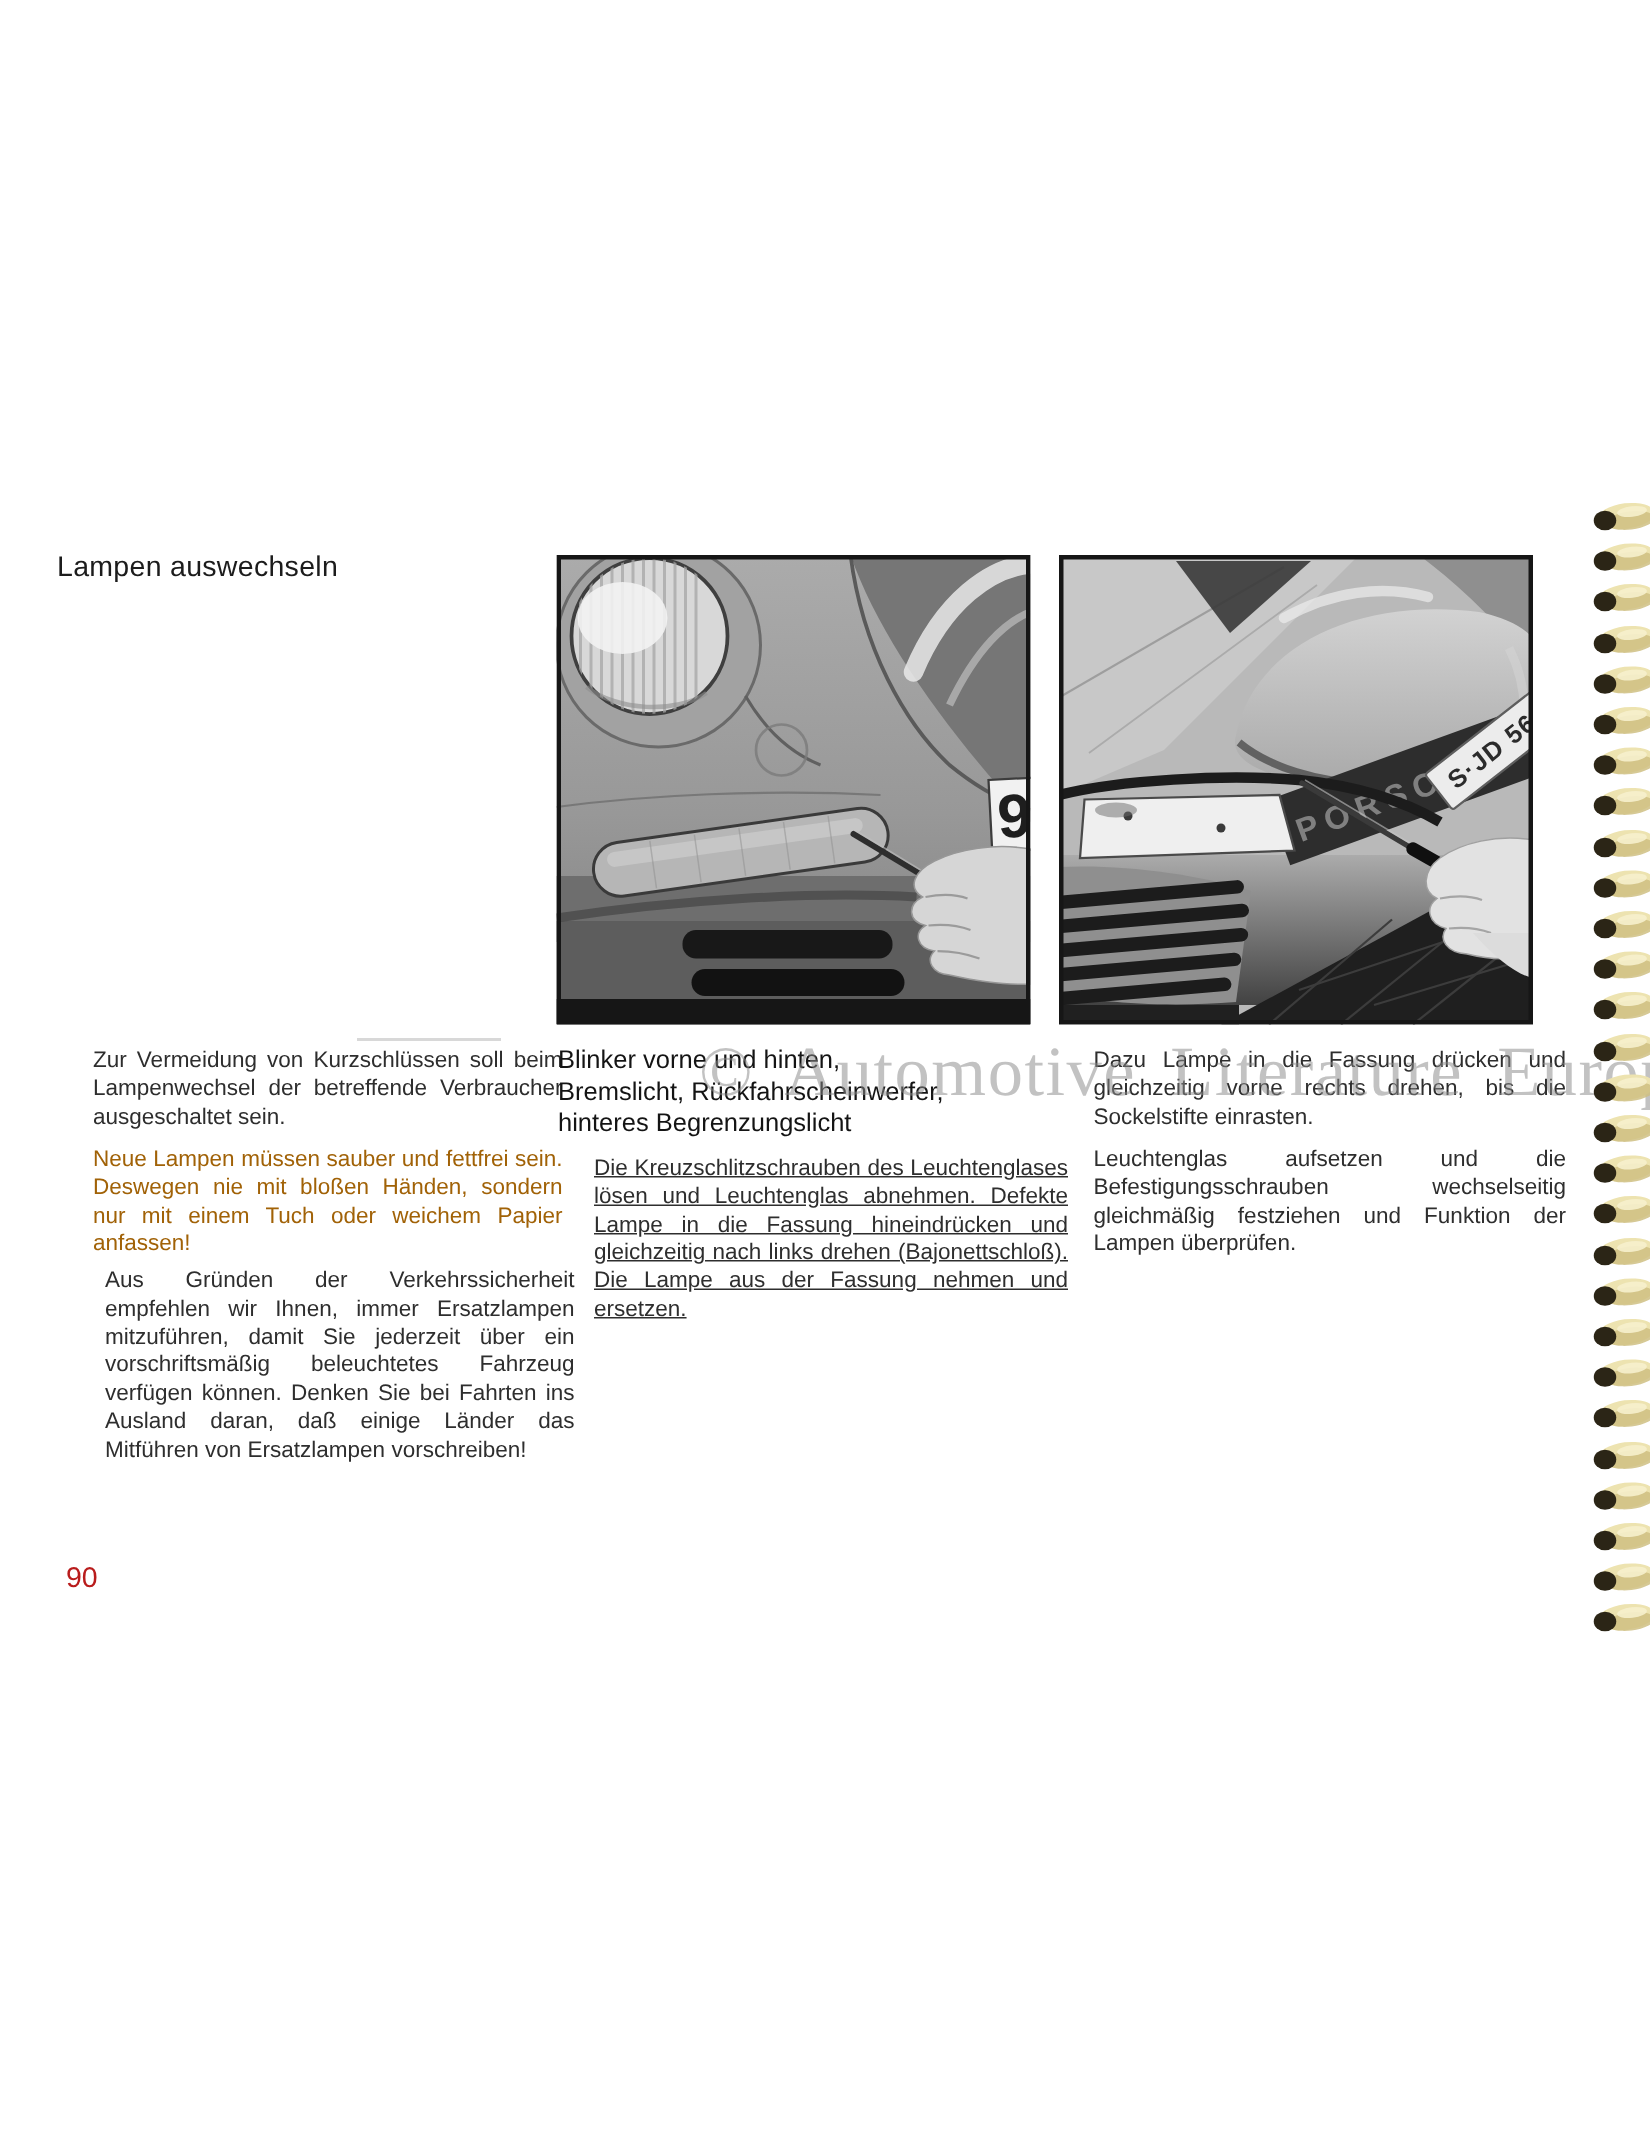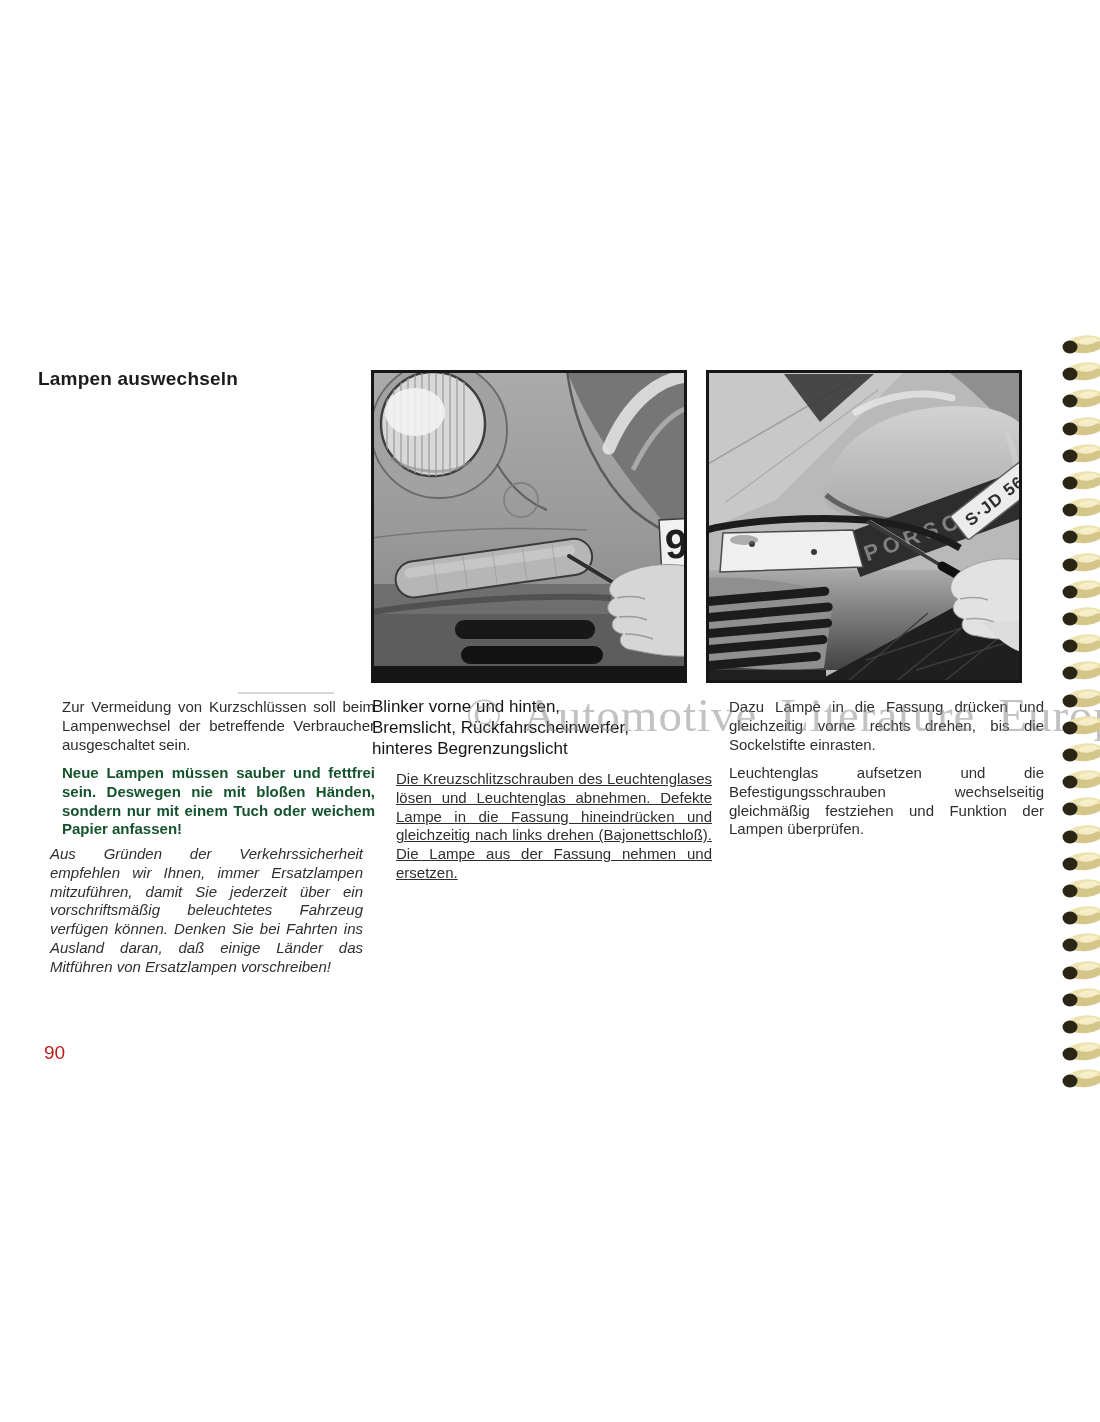--- a/index.html
+++ b/index.html
@@ -3,29 +3,29 @@
 <meta charset="utf-8">
 <style>
   html,body{margin:0;padding:0;}
   body{
     width:1100px;height:1422px;position:relative;overflow:hidden;
     background:#ffffff;
     font-family:"Liberation Sans", sans-serif;
   }
   .abs{position:absolute;}
   .page-title{
-    left:38px;top:368px;font-size:19px;font-weight:bold;color:#1c1c1c;
+    left:38px;top:368px;font-size:19px;font-weight:normal;color:#1c1c1c;
     letter-spacing:.2px;
   }
   .par{
     text-align:justify;font-size:15px;line-height:1.25;color:#2e2e2e;
     width:313px;
     margin-left:24px;
   }
-  .par.bold{font-weight:bold;color:#14532d;}
+  .par.bold{font-weight:normal;color:#a16207;}
   .col-heading{
     font-size:17px;font-weight:normal;line-height:1.24;color:#141414;
     white-space:pre-line;width:320px;
   }
   .photo{width:316px;height:313px;}
   .photo svg{display:block;}
   .watermark{
     left:466px;top:688px;z-index:40;pointer-events:none;
     font-family:"Liberation Serif", serif;font-size:47px;
     color:rgba(138,138,138,0.52);white-space:nowrap;word-spacing:10px;
@@ -228,21 +228,21 @@
         <path d="M260,249 C270,248 280,249 288,252" fill="none" stroke="#a5a5a5" stroke-width="1.5"></path>
         <path d="M276,252 C292,270 306,280 316,282 L316,252 Z" fill="#dcdcdc"></path>
       </g>
       <rect x="1.5" y="1.5" width="313" height="310" fill="none" stroke="#161616" stroke-width="3"></rect>
     </g>
   </svg>
 </div>
 
 <div class="abs par" style="left:38px;top:698px;">Zur Vermeidung von Kurzschlüssen soll beim Lampenwechsel der betreffende Verbraucher ausgeschaltet sein.</div>
 <div class="abs par bold" style="left:38px;top:764px;">Neue Lampen müssen sauber und fettfrei sein. Deswegen nie mit bloßen Händen, sondern nur mit einem Tuch oder weichem Papier anfassen!</div>
-<div class="abs par" style="left:26px;top:845px;font-style:italic;">Aus Gründen der Verkehrssicherheit empfehlen wir Ihnen, immer Ersatzlampen mitzuführen, damit Sie jederzeit über ein vorschriftsmäßig beleuchtetes Fahrzeug verfügen können. Denken Sie bei Fahrten ins Ausland daran, daß einige Länder das Mitführen von Ersatzlampen vorschreiben!</div>
+<div class="abs par" style="left:46px;top:845px;">Aus Gründen der Verkehrssicherheit empfehlen wir Ihnen, immer Ersatzlampen mitzuführen, damit Sie jederzeit über ein vorschriftsmäßig beleuchtetes Fahrzeug verfügen können. Denken Sie bei Fahrten ins Ausland daran, daß einige Länder das Mitführen von Ersatzlampen vorschreiben!</div>
 
 <div class="abs col-heading" style="left:372px;top:696px;">Blinker vorne und hinten,
 Bremslicht, Rückfahrscheinwerfer,
 hinteres Begrenzungslicht</div>
 <div class="abs par" style="left:372px;top:770px;width:316px;text-decoration:underline;">Die Kreuzschlitzschrauben des Leuchtenglases lösen und Leuchtenglas abnehmen. Defekte Lampe in die Fassung hineindrücken und gleichzeitig nach links drehen (Bajonettschloß). Die Lampe aus der Fassung nehmen und ersetzen.</div>
 
 <div class="abs par" style="left:705px;top:698px;width:315px;">Dazu Lampe in die Fassung drücken und gleichzeitig vorne rechts drehen, bis die Sockelstifte einrasten.</div>
 <div class="abs par" style="left:705px;top:764px;width:315px;">Leuchtenglas aufsetzen und die Befestigungsschrauben wechselseitig gleichmäßig festziehen und Funktion der Lampen überprüfen.</div>
 
 <div class="abs watermark">© Automotive Literature Europe</div>

